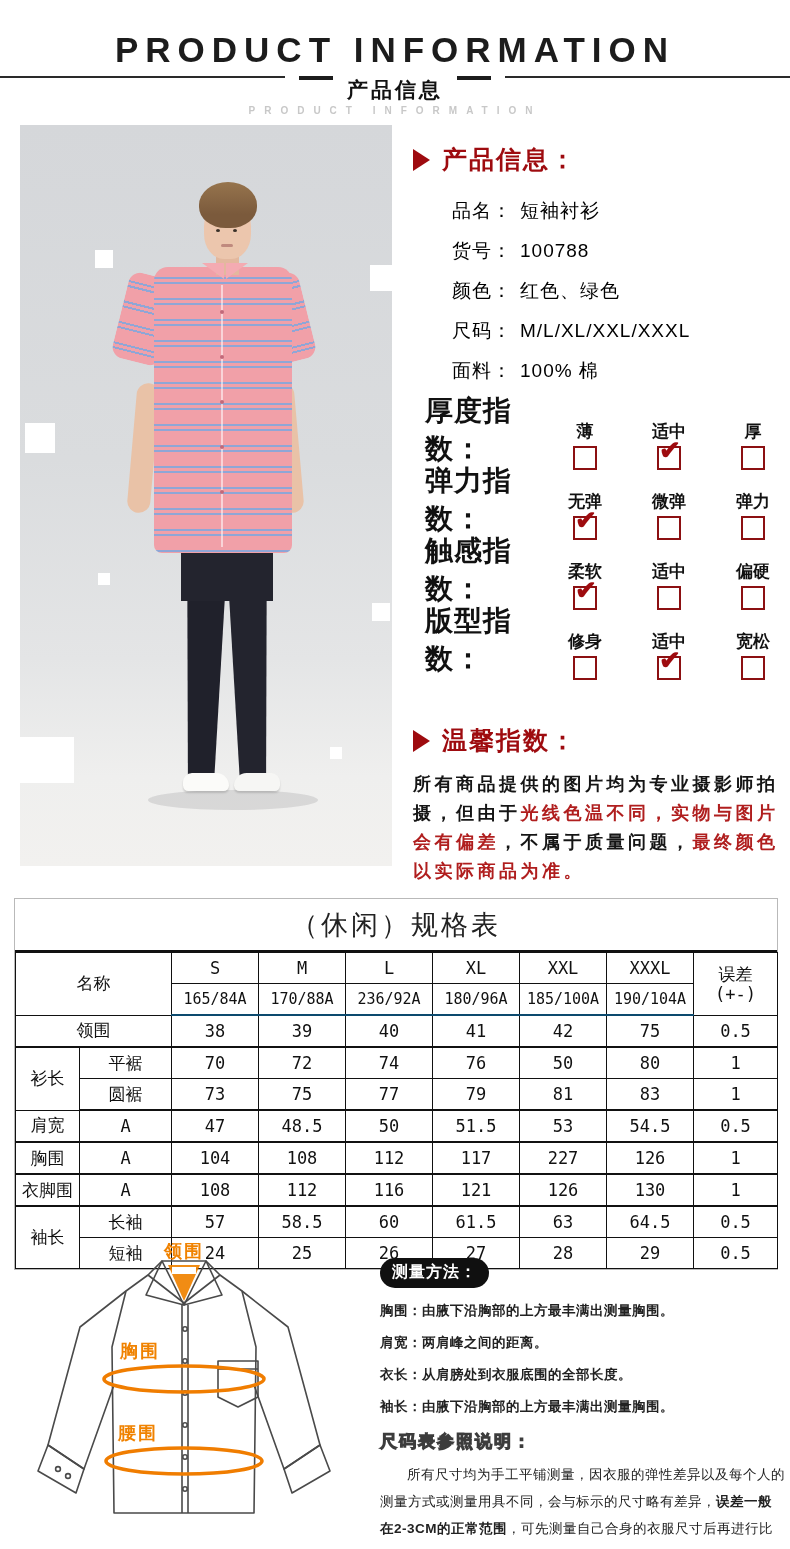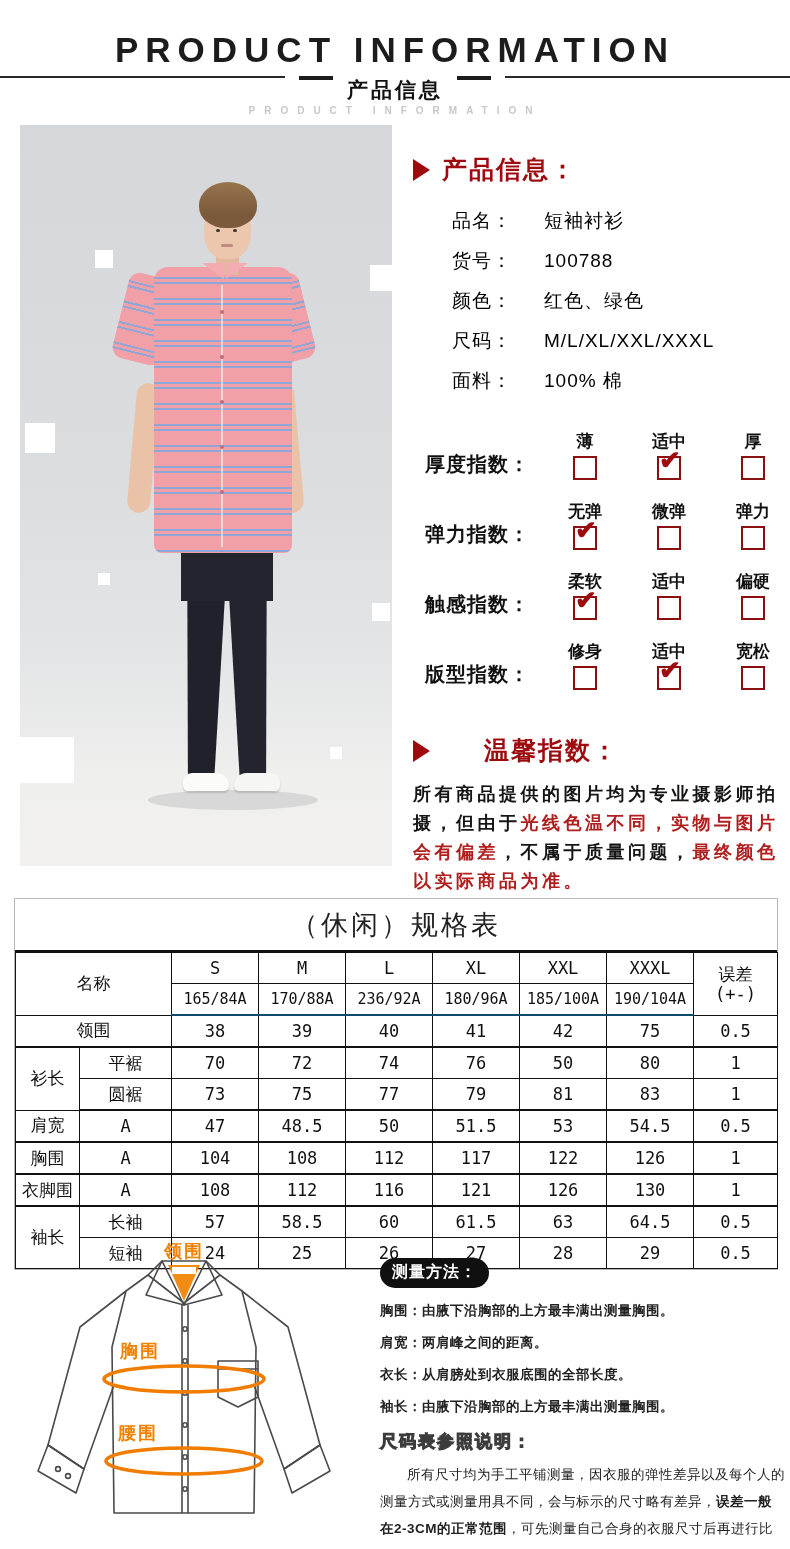--- a/index.html
+++ b/index.html
@@ -47,35 +47,35 @@
         clip-path:polygon(0 0,96% 0,86% 100%,20% 100%);transform:rotate(-1deg);}
   .shadow{left:128px;top:665px;width:170px;height:20px;border-radius:50%;background:rgba(70,70,75,0.14);}
   .shoeL{left:163px;top:648px;width:46px;height:18px;background:#fbfbf9;border-radius:10px 14px 6px 6px;box-shadow:0 2px 2px rgba(0,0,0,0.15);}
   .shoeR{left:214px;top:648px;width:46px;height:18px;background:#f6f6f4;border-radius:14px 10px 6px 6px;box-shadow:0 2px 2px rgba(0,0,0,0.15);}
 
   
   .info{position:absolute;left:413px;top:143px;width:375px;}
   .sec-title{display:flex;align-items:center;font-size:25px;font-weight:700;letter-spacing:2px;}
   .arrow{width:0;height:0;border-left:17px solid #9e0b0f;border-top:11px solid transparent;
          border-bottom:11px solid transparent;margin-right:12px;flex:0 0 auto;}
-  .red{color:#9e0b0f;margin-top:10px;}
+  .red{color:#9e0b0f;}
   .fields{margin-top:22px;padding-left:39px;}
   .field-row{margin-bottom:14px;font-size:19px;letter-spacing:1px;color:#000;}
   .f-label{display:inline-block;min-width:62px;}
-  .f-value{margin-left:30px;}
+  .f-value{margin-left:6px;}
   .idx{margin-top:30px;padding-left:12px;}
   .index-row{display:flex;align-items:flex-end;margin-bottom:14px;height:56px;}
-  .ix-label{flex:0 0 122px;font-size:20px;font-weight:700;letter-spacing:1px;padding-bottom:2px;}
+  .ix-label{flex:0 0 122px;font-size:28px;font-weight:700;letter-spacing:1px;padding-bottom:2px;}
   .opts{display:flex;gap:8px;}
   .opt{width:76px;display:flex;flex-direction:column;align-items:center;}
   .opt-label{font-size:17px;font-weight:700;margin-bottom:3px;}
   .cbx{position:relative;width:20px;height:20px;border:2px solid #8c1012;background:#fff;}
   .cbx.checked::after{content:"✔";position:absolute;left:0px;top:-13px;font-size:26px;
                       font-weight:700;color:#9e0b0f;}
-  .notice-title{margin-top:44px;gap:42px;}
+  .notice-title{margin-top:44px;}
   .notice-p{margin-top:12px;width:375px;font-family:"DejaVu Serif",serif;font-weight:600;
             font-size:18px;line-height:29px;letter-spacing:3.5px;color:#151515;}
   .notice-p .seg-red{color:#b01e1e;}
 
   
   .spec-wrap{position:absolute;left:14px;top:898px;width:762px;border:1px solid #b9b9b9;background:#fff;}
   .spec-title{font-size:27px;letter-spacing:3px;text-align:center;padding:8px 0 7px;color:#222;
               border-bottom:2px solid #111;}
   table.spec{border-collapse:collapse;width:100%;table-layout:fixed;}
   table.spec td{border:1px solid #111;text-align:center;padding:2px 0;
@@ -325,21 +325,21 @@
             <td>54.5</td>
             <td>0.5</td>
           </tr>
           <tr class="thick">
             <td class="cjk">胸围</td>
             <td class="cjk">A</td>
             <td>104</td>
             <td>108</td>
             <td>112</td>
             <td>117</td>
-            <td>122</td>
+            <td>227</td>
             <td>126</td>
             <td>1</td>
           </tr>
           <tr class="thick">
             <td class="cjk">衣脚围</td>
             <td class="cjk">A</td>
             <td>108</td>
             <td>112</td>
             <td>116</td>
             <td>121</td>

